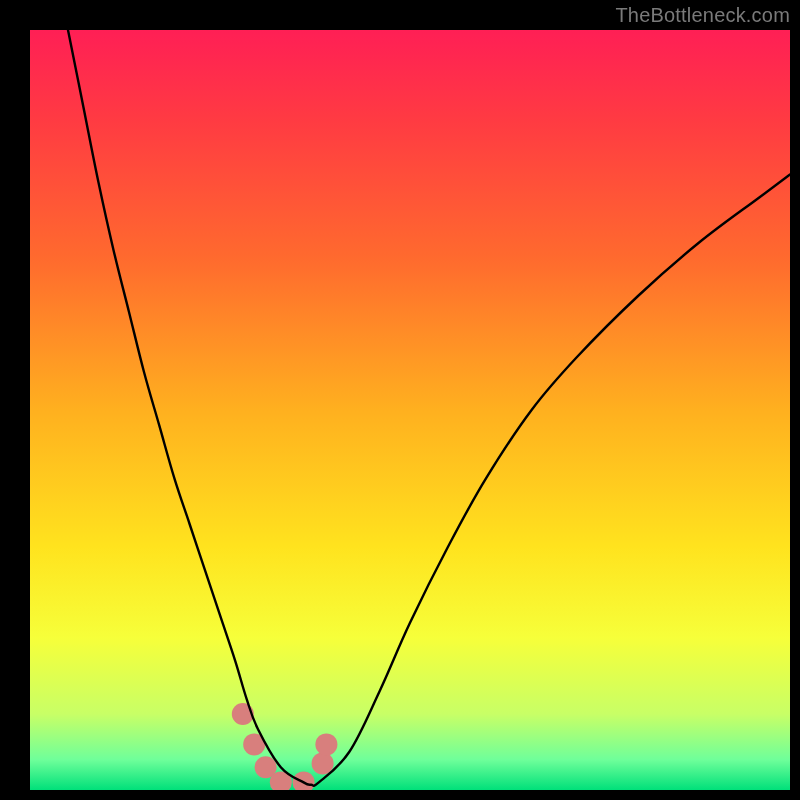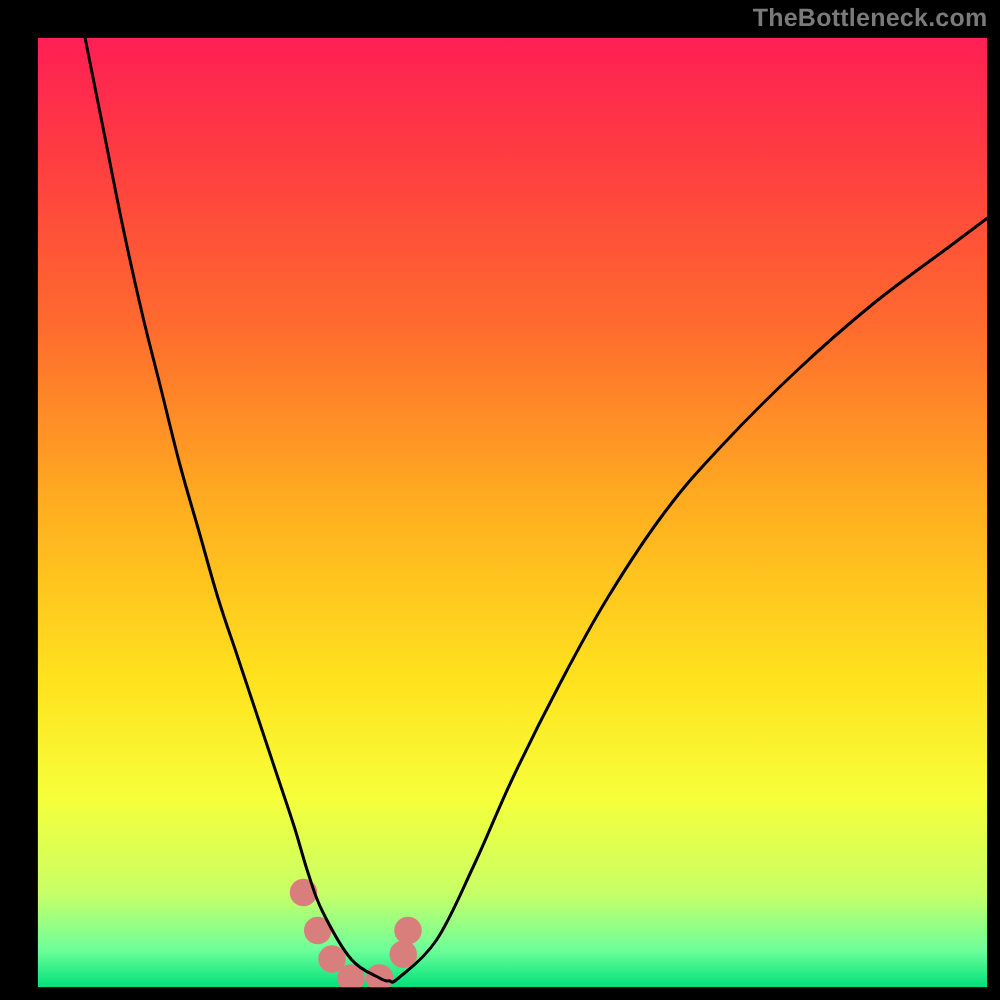--- a/index.html
+++ b/index.html
@@ -15,21 +15,21 @@
     width: 800px;
     height: 800px;
     background: #000;
   }
   .watermark {
     position: absolute;
     top: 4px;
     right: 10px;
     color: #7a7a7a;
     font-size: 20px;
-    font-weight: 700;
+    font-weight: 400;
     letter-spacing: 0.2px;
     z-index: 5;
   }
   .plot-area {
     position: absolute;
     left: 30px;
     top: 30px;
     width: 760px;
     height: 760px;
     overflow: hidden;

